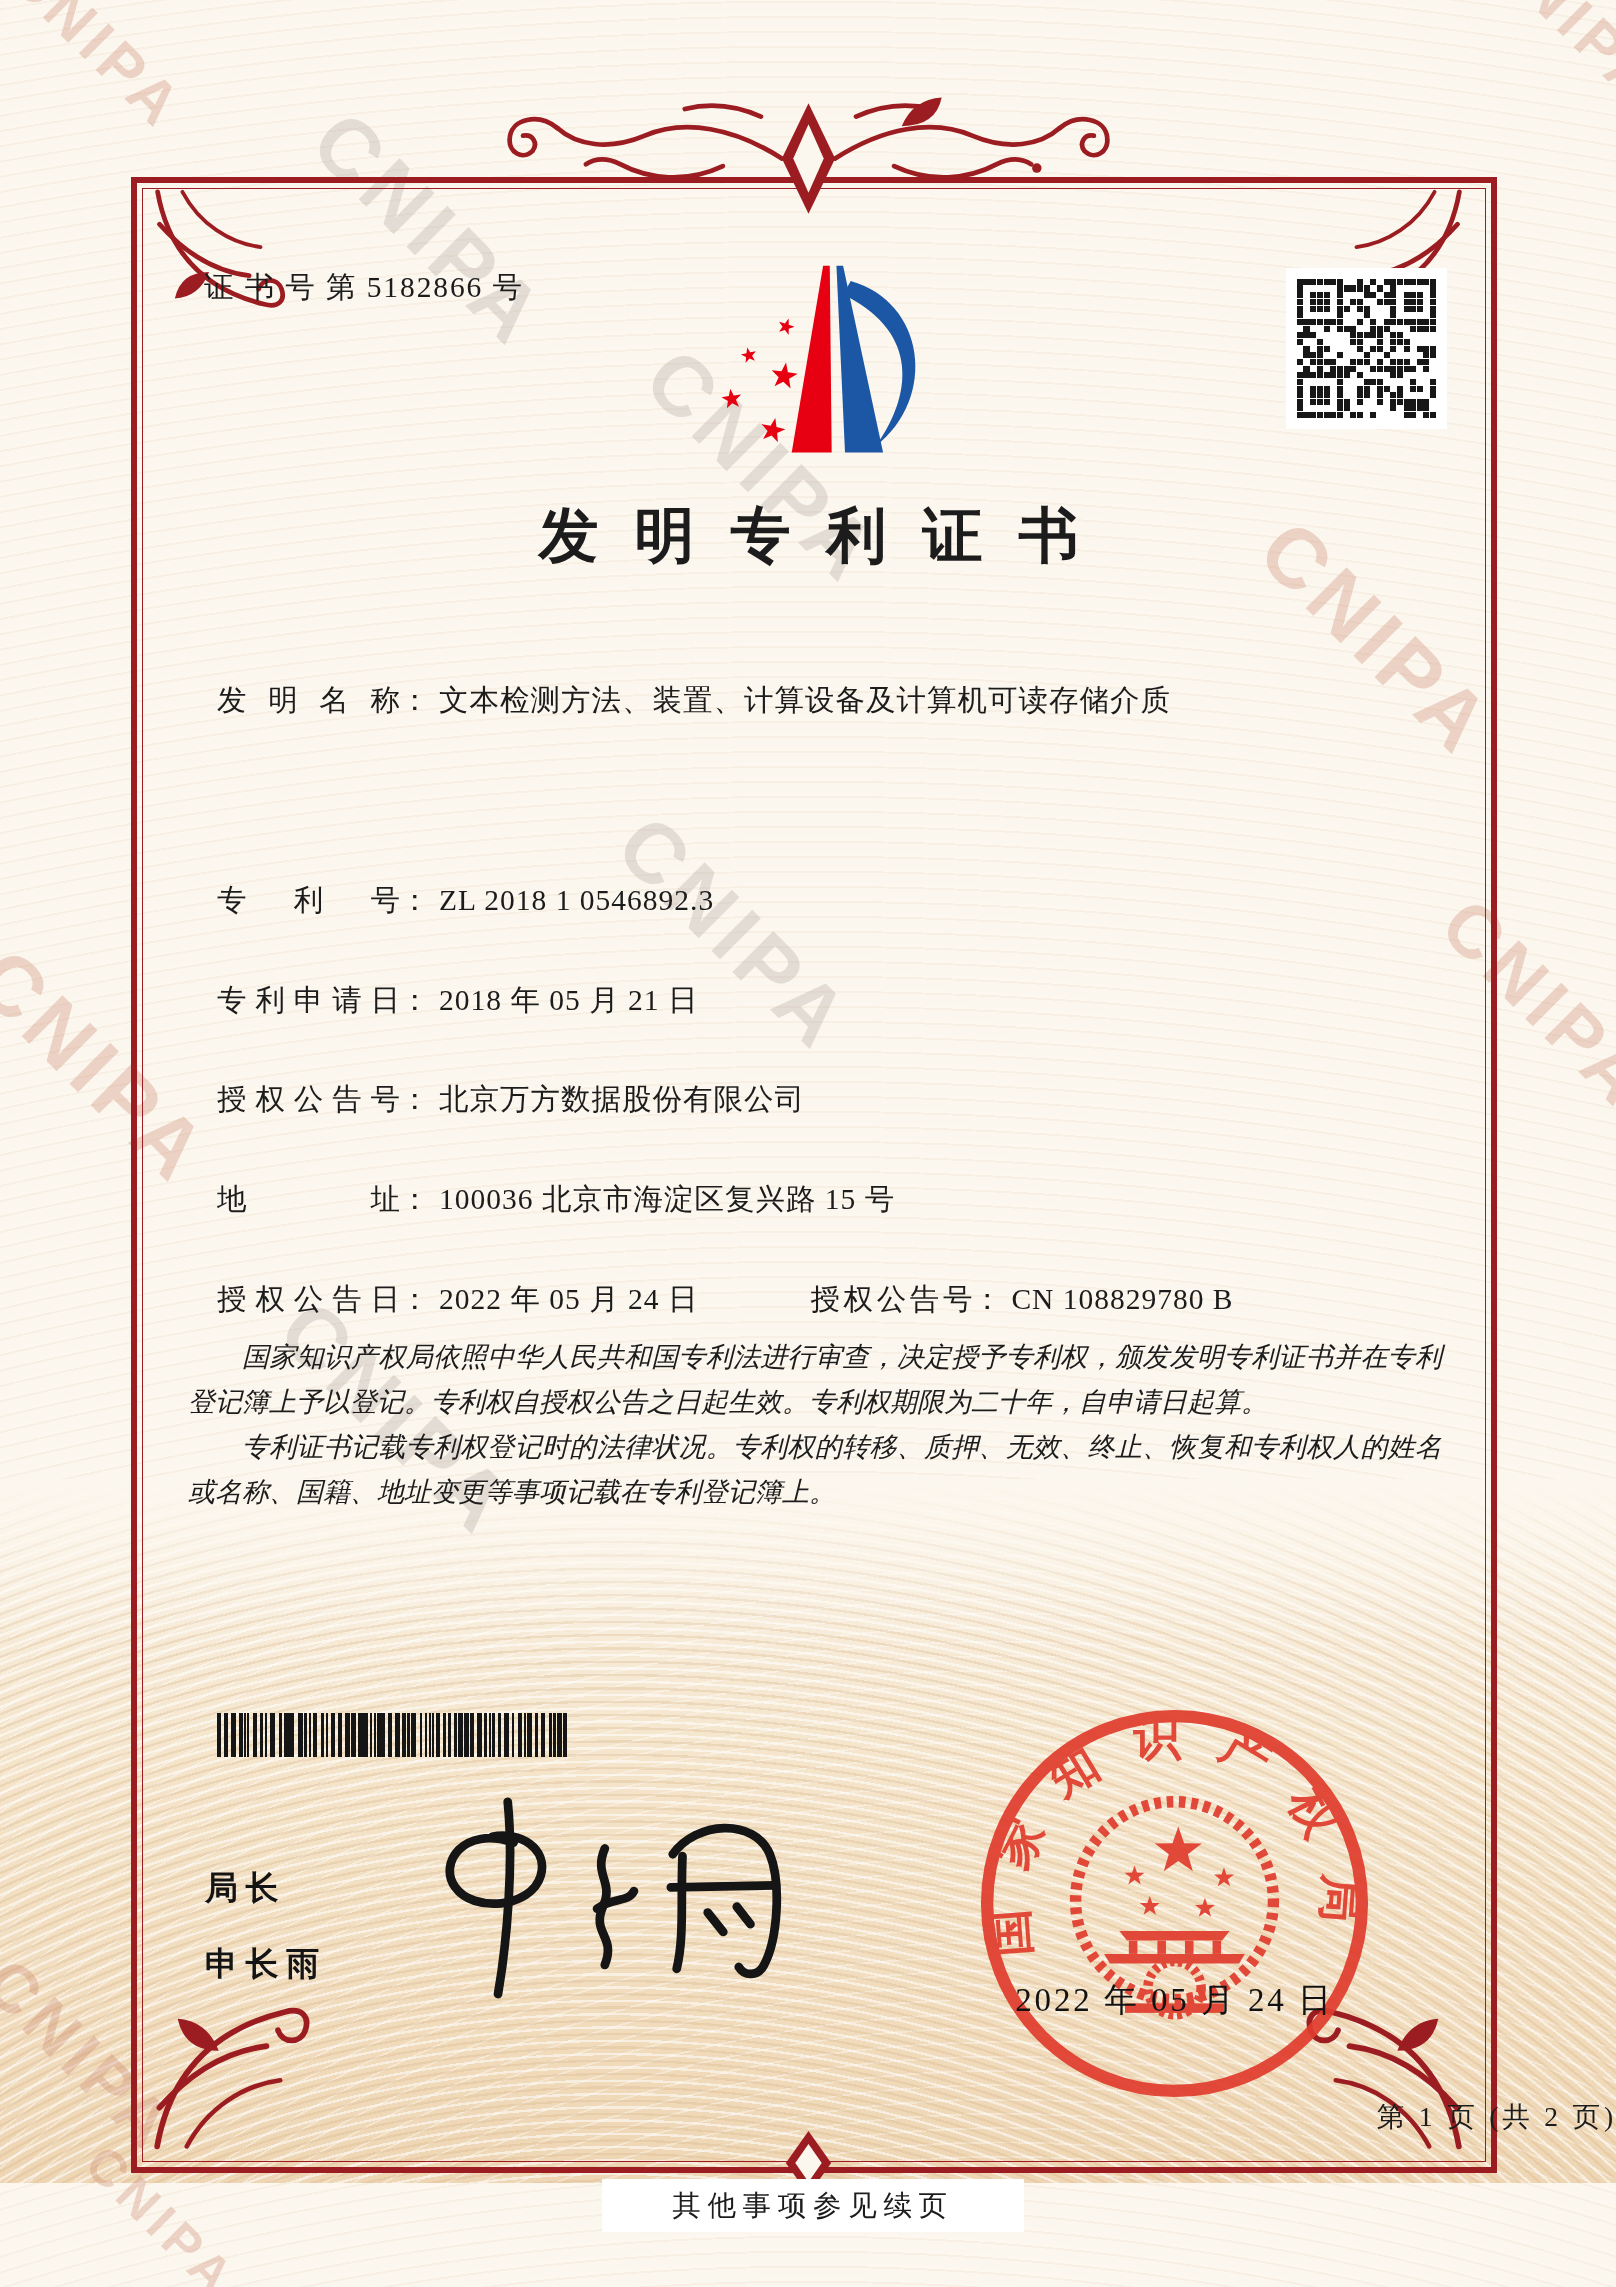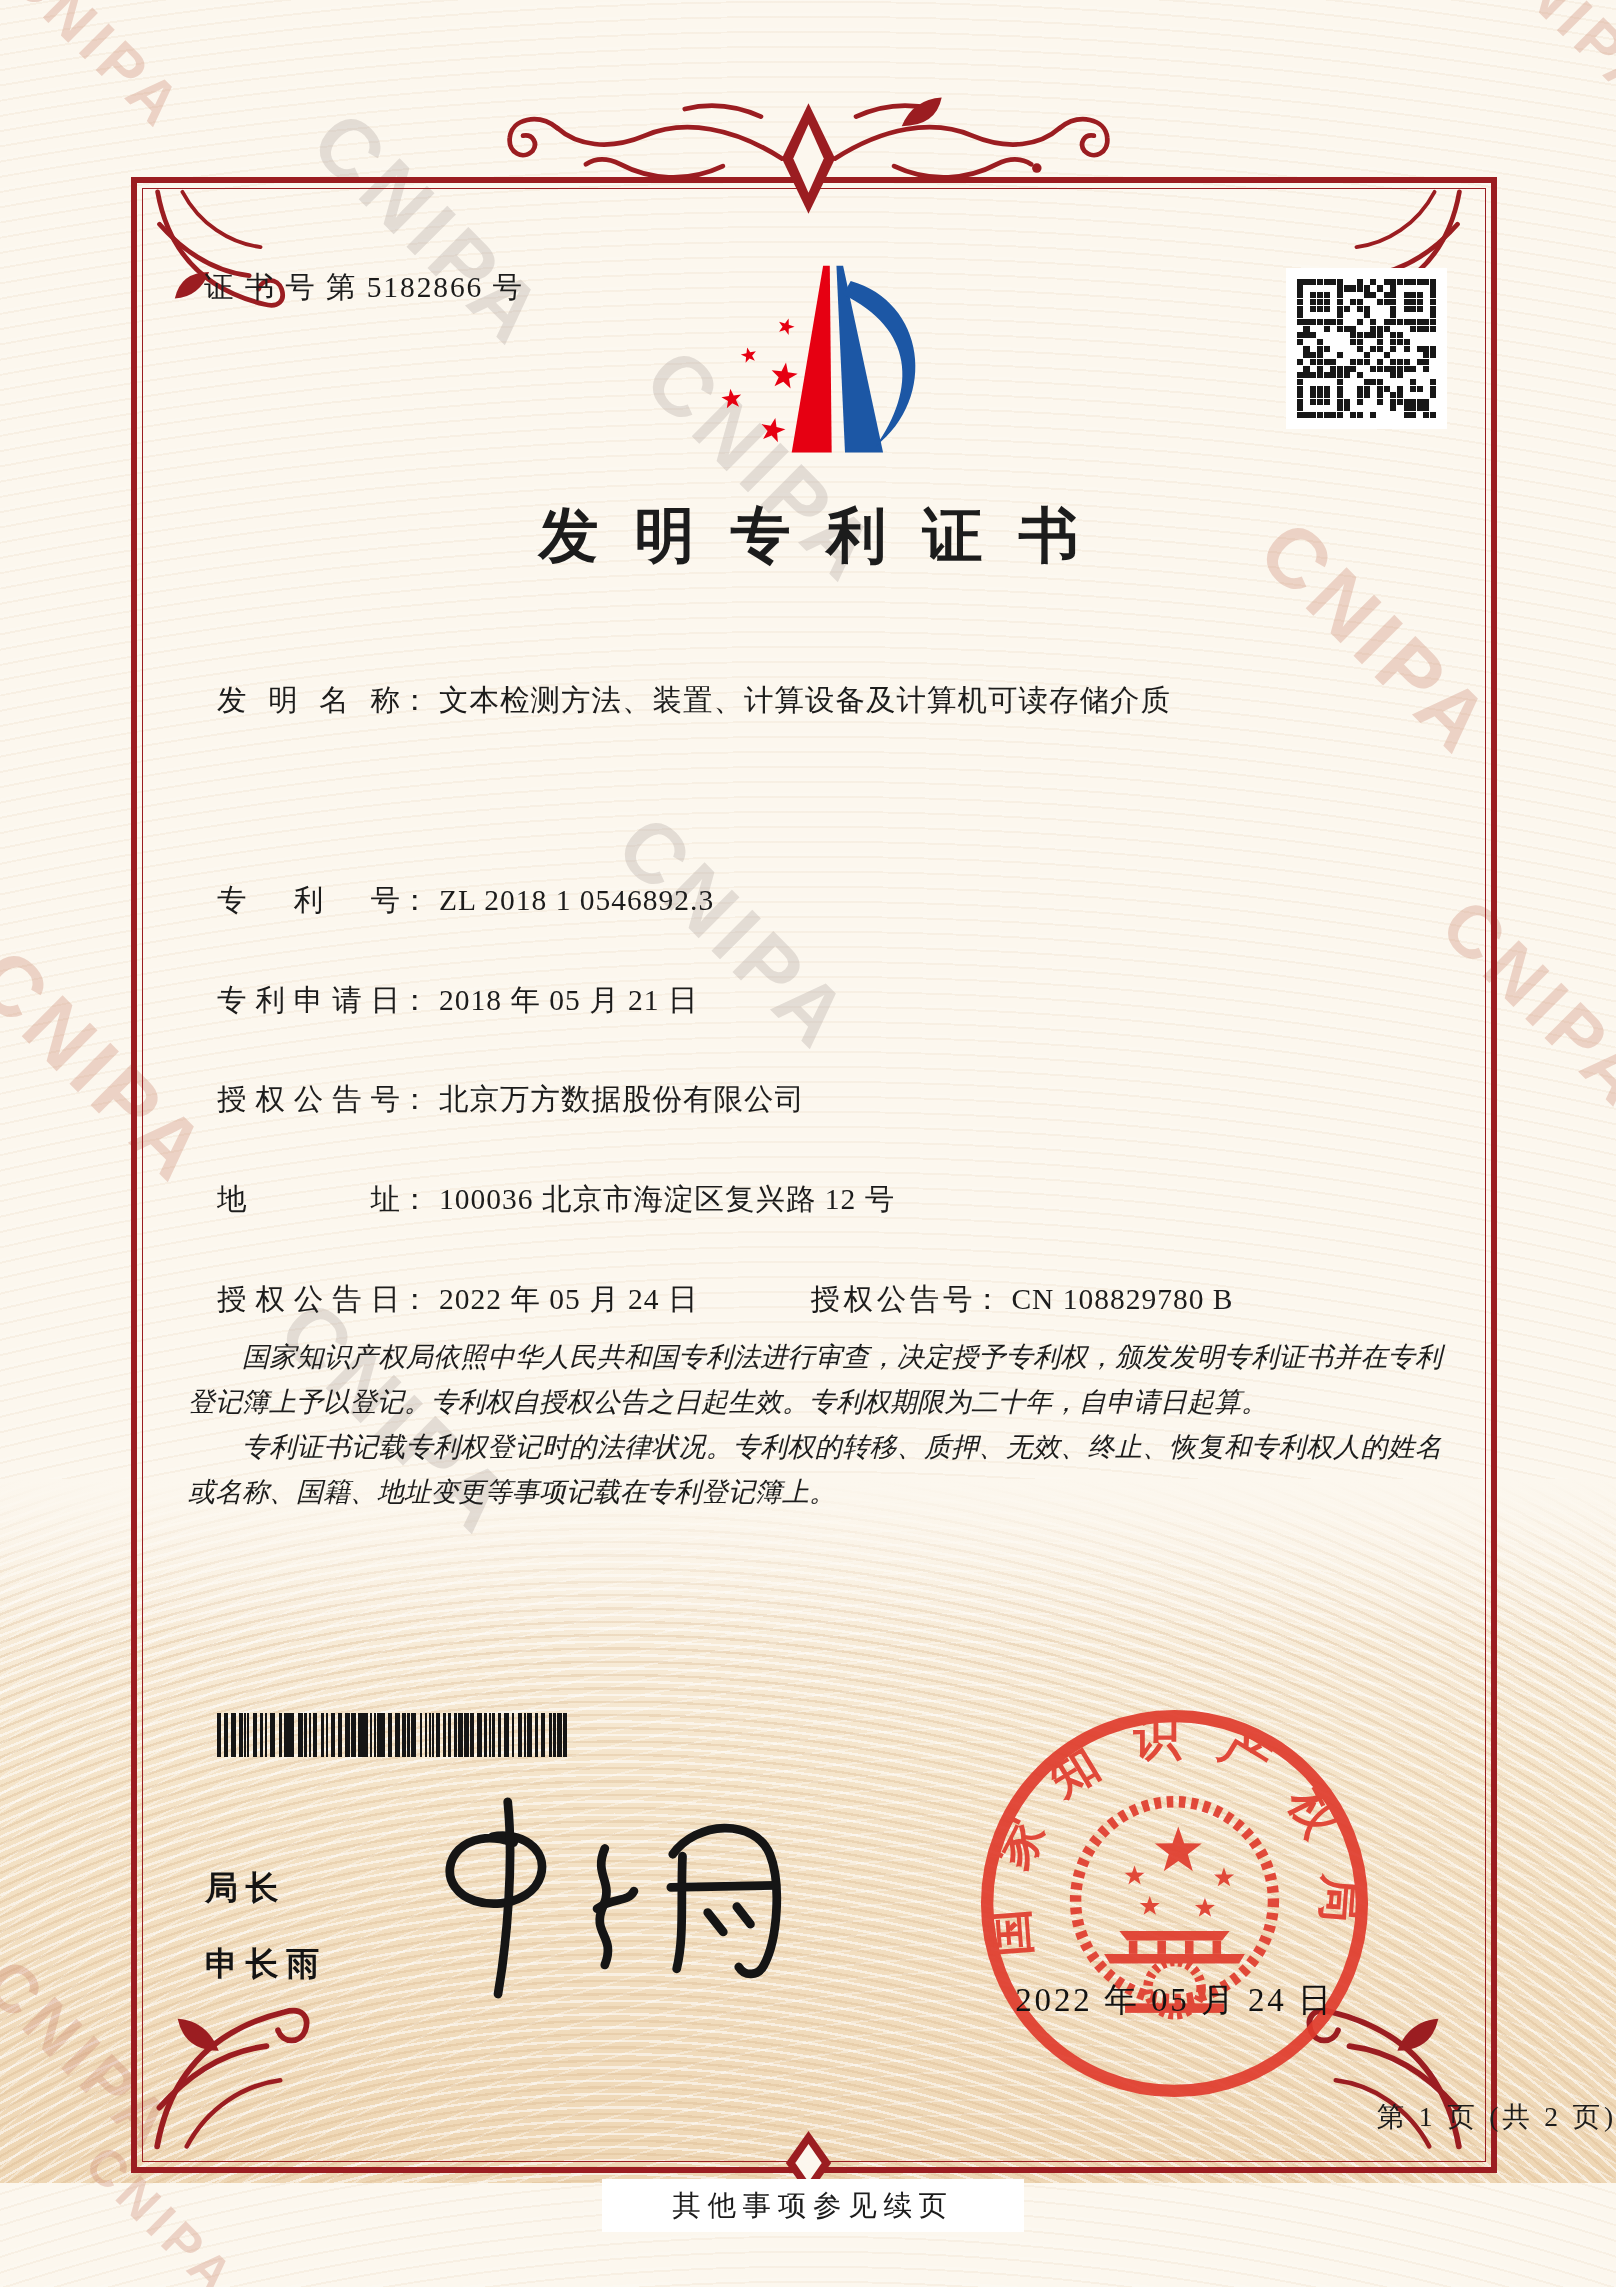--- a/index.html
+++ b/index.html
@@ -423,21 +423,21 @@
     <div class="frow" style="top:881px;">
       <span class="flabel">专利号</span><span class="fcolon">：</span><span class="fvalue">ZL 2018 1 0546892.3</span>
     </div>
     <div class="frow" style="top:981px;">
       <span class="flabel">专利申请日</span><span class="fcolon">：</span><span class="fvalue">2018 年 05 月 21 日</span>
     </div>
     <div class="frow" style="top:1080px;">
       <span class="flabel">授权公告号</span><span class="fcolon">：</span><span class="fvalue">北京万方数据股份有限公司</span>
     </div>
     <div class="frow" style="top:1180px;">
-      <span class="flabel">地址</span><span class="fcolon">：</span><span class="fvalue">100036 北京市海淀区复兴路 12 号</span>
+      <span class="flabel">地址</span><span class="fcolon">：</span><span class="fvalue">100036 北京市海淀区复兴路 15 号</span>
     </div>
     <div class="frow" style="top:1280px;">
       <span class="flabel">授权公告日</span><span class="fcolon">：</span><span class="fvalue">2022 年 05 月 24 日</span><span class="grant2"><span class="flabel short">授权公告号</span><span class="fcolon">：</span><span class="fvalue">CN 108829780 B</span></span>
     </div>
 
     <div class="body-text">
       <p>国家知识产权局依照中华人民共和国专利法进行审查，决定授予专利权，颁发发明专利证书并在专利登记簿上予以登记。专利权自授权公告之日起生效。专利权期限为二十年，自申请日起算。</p>
       <p>专利证书记载专利权登记时的法律状况。专利权的转移、质押、无效、终止、恢复和专利权人的姓名或名称、国籍、地址变更等事项记载在专利登记簿上。</p>
     </div>
 

